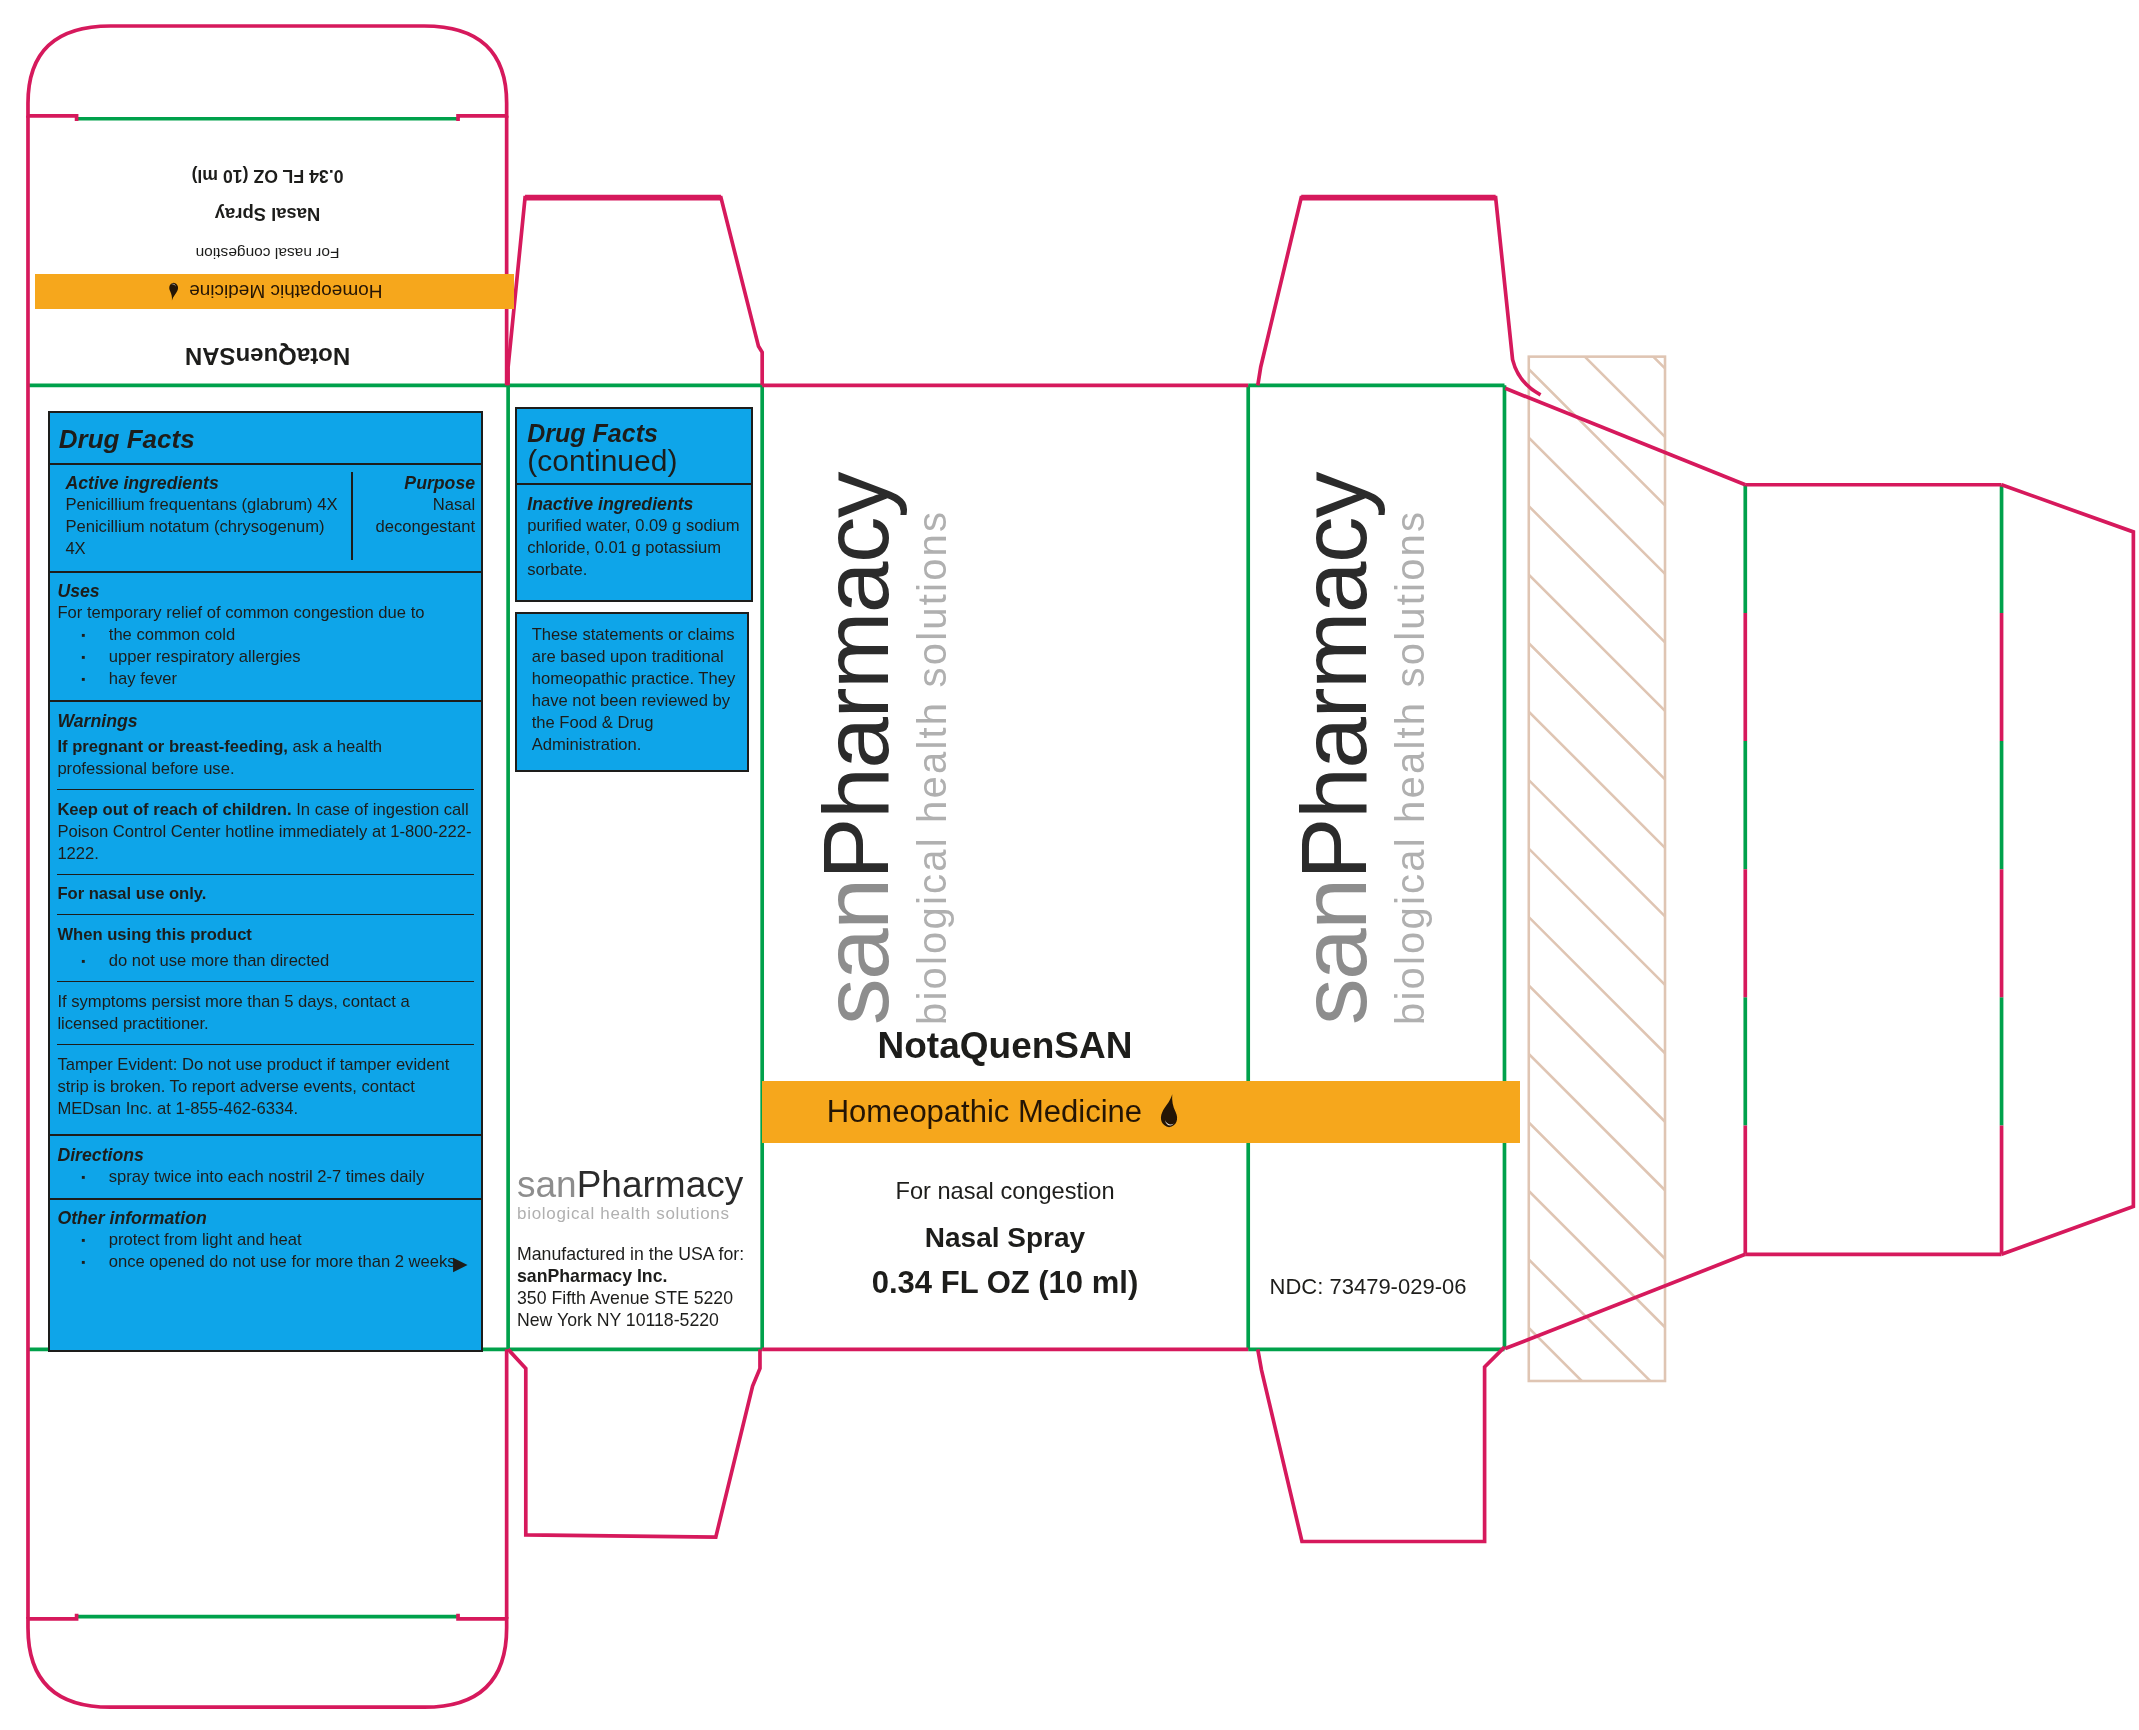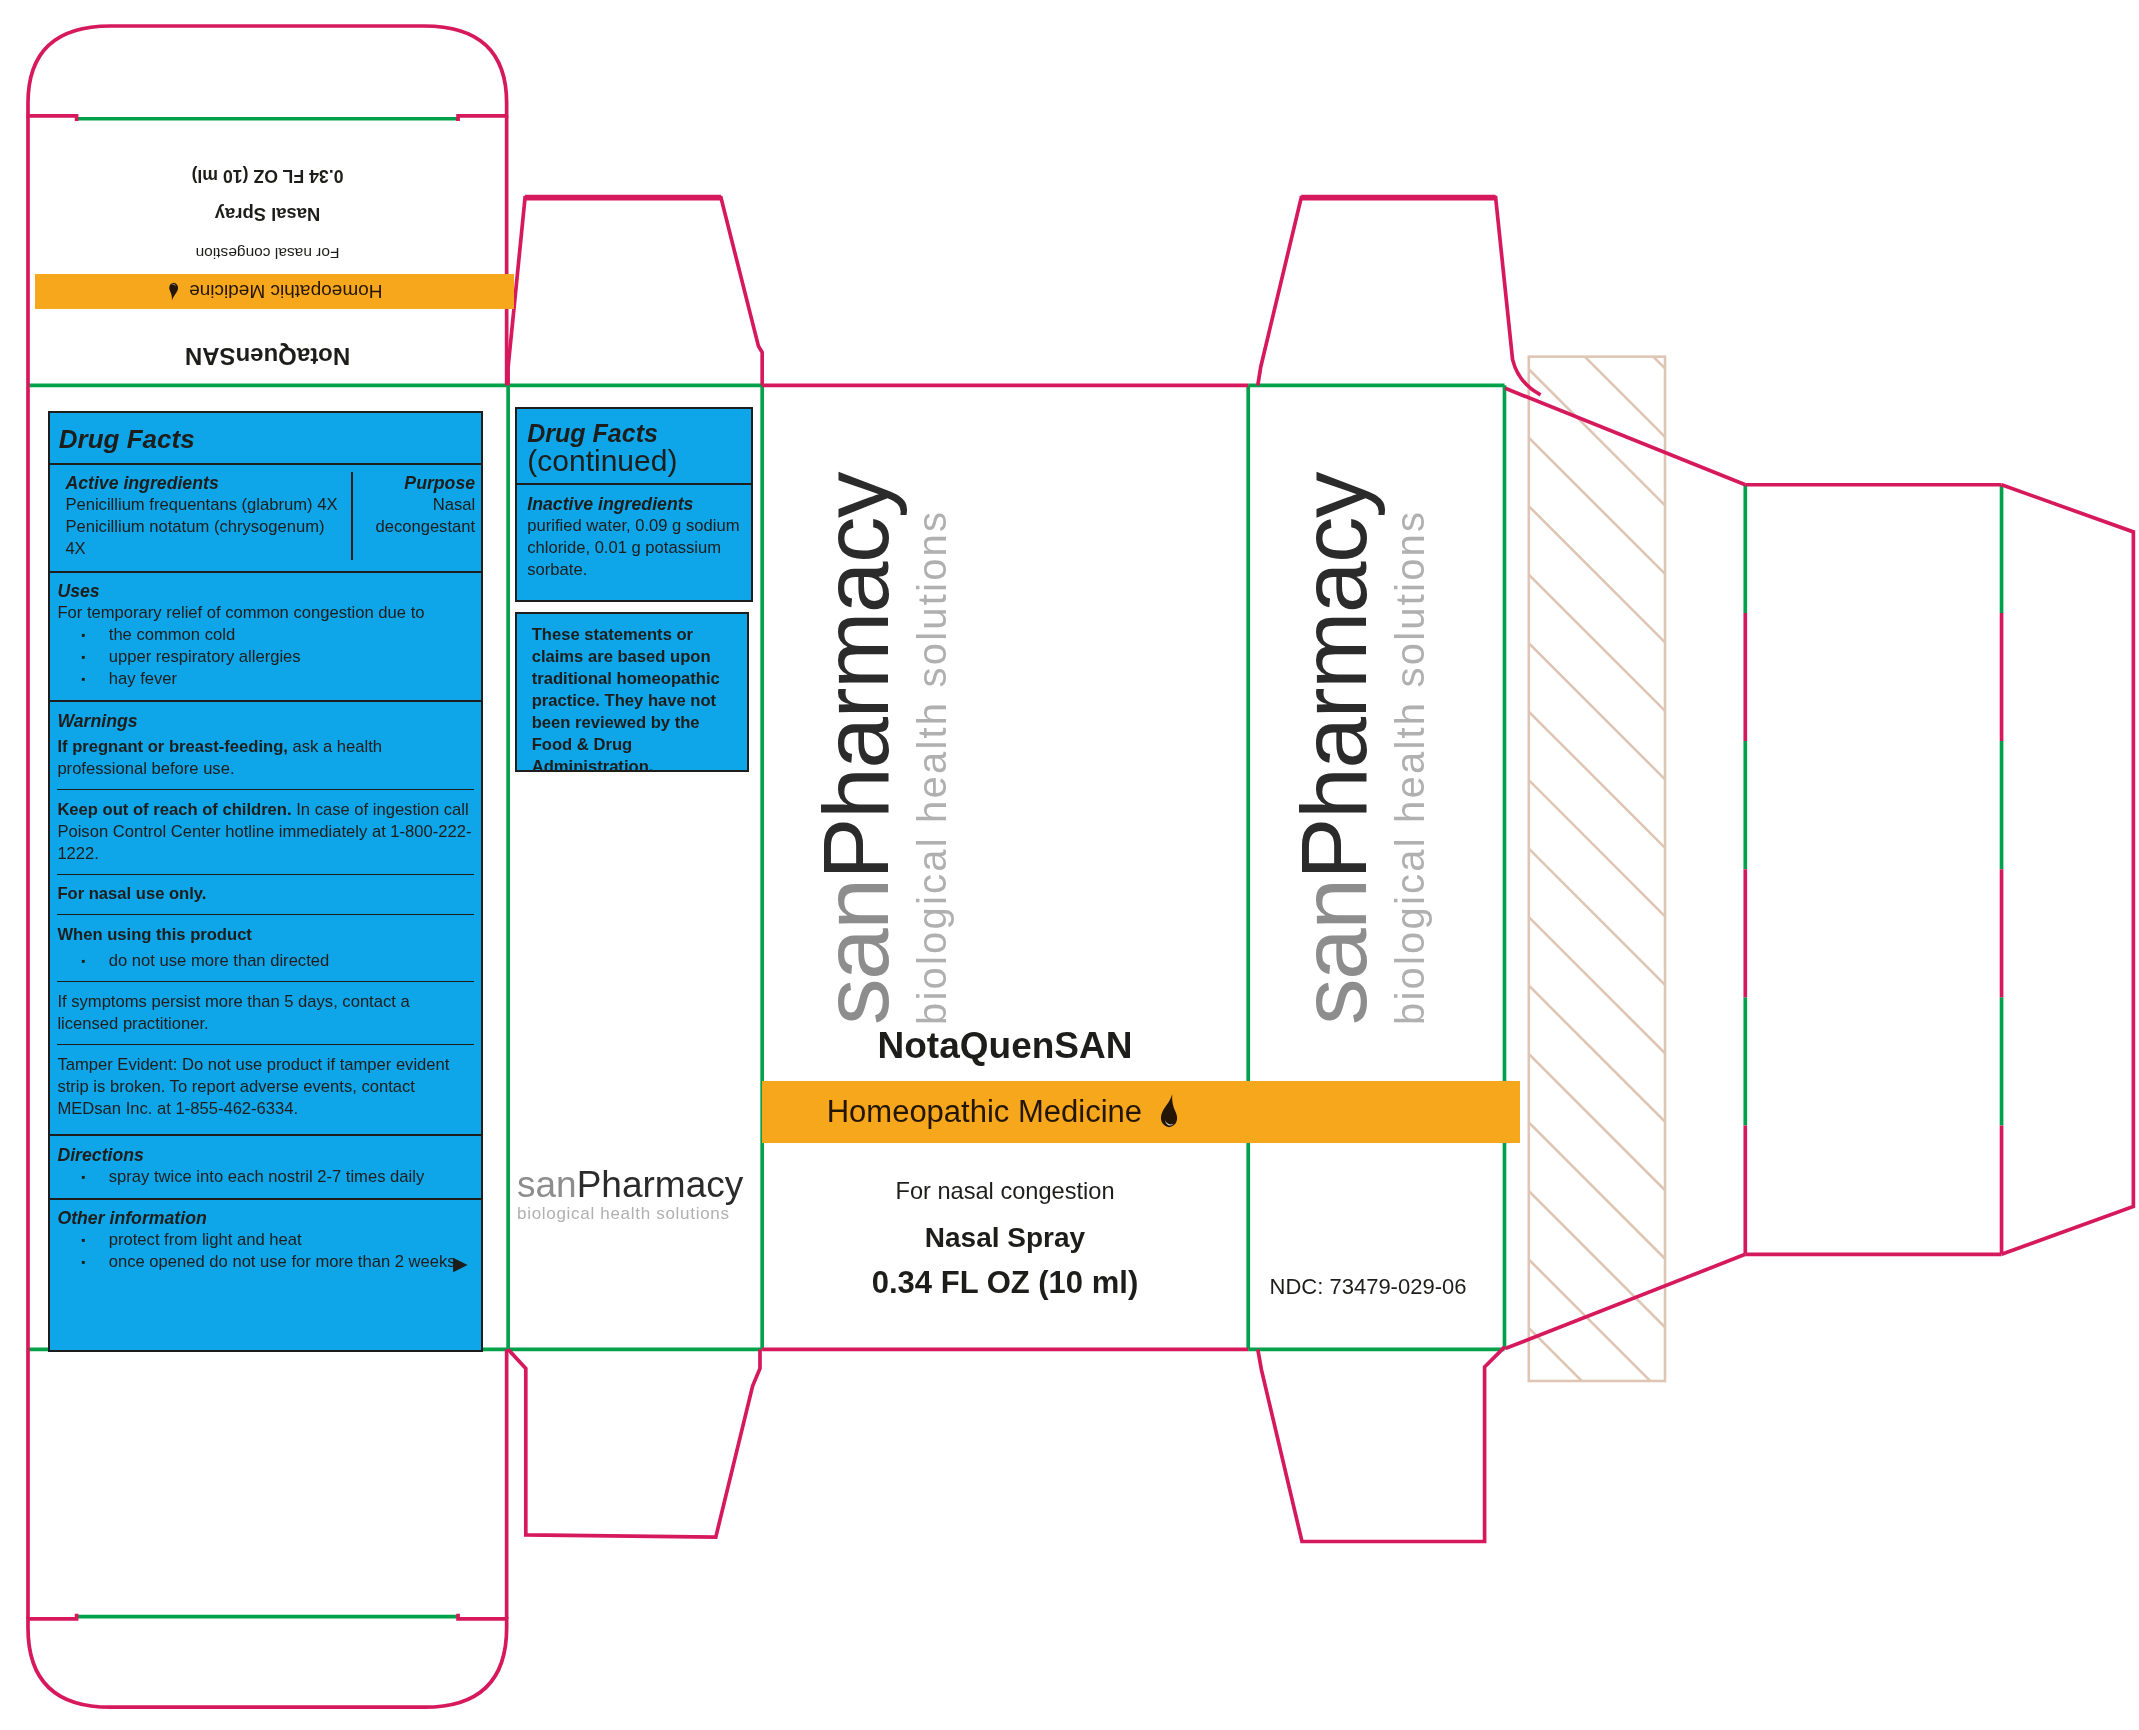--- a/index.html
+++ b/index.html
@@ -41,21 +41,21 @@
   .df-sec hr{border:none;border-top:1.5px solid #1d1d1b;margin:8.8px 0;}
   .bul{display:flex;padding-left:23.6px;gap:23.6px;}
   .bul .b{font-size:11.8px;line-height:22px;}
   .oi{position:relative;}
   .oi .arrow{position:absolute;right:13.3px;bottom:8.8px;font-size:19px;}
 
   .df2a{left:515px;top:407px;width:234px;height:191px;}
   .df2a .df-title{font-size:25px;line-height:28px;padding:10.3px 10.3px 0 10.3px;}
   .df2a .cont{font-style:normal;font-weight:normal;font-size:30px;line-height:28px;padding:0 10.3px 7.4px 10.3px;}
   .df2a .body{border-top:2.2px solid #1d1d1b;padding:8.8px 10.3px;}
-  .df2b{left:515px;top:612px;width:234px;height:160px;padding:10.3px 7.4px 7.4px 14.7px;box-sizing:border-box;font-weight:bold;}
+  .df2b{left:515px;top:612px;width:234px;height:160px;padding:10.3px 7.4px 7.4px 14.7px;box-sizing:border-box;}
 
   
   .logo-line{white-space:nowrap;font-size:37px;line-height:38px;}
   .logo-san{color:#8d8d8d;}
   .logo-pharm{color:#2b2b2b;}
   .logo-tag{color:#b0b0b0;font-size:17px;letter-spacing:0.7px;white-space:nowrap;}
   .mfg-block{position:absolute;left:517px;top:1166px;width:243px;z-index:2;}
   .mfg{margin-top:19px;font-size:17.7px;line-height:22px;}
   .vlogo{position:absolute;transform:rotate(-90deg);transform-origin:0 0;z-index:2;}
   .vlogo .logo-line{font-size:93px;line-height:94px;letter-spacing:-1.5px;}
@@ -230,20 +230,26 @@
     </div>
   </div>
 
   <div class="df-box df2b">
     <div>These statements or claims are based upon traditional homeopathic practice. They have not been reviewed by the Food &amp; Drug Administration.</div>
   </div>
 
   <div class="mfg-block">
     <div class="logo-line"><span class="logo-san">san</span><span class="logo-pharm">Pharmacy</span></div>
     <div class="logo-tag">biological health solutions</div>
+    <div class="mfg">
+      <div>Manufactured in the USA for:</div>
+      <div style="font-weight:bold">sanPharmacy Inc.</div>
+      <div>350 Fifth Avenue STE 5220</div>
+      <div>New York NY 10118-5220</div>
+    </div>
   </div>
 
   <div class="vlogo" style="left:809px;top:1025px;">
     <div class="logo-line"><span class="logo-san">san</span><span class="logo-pharm">Pharmacy</span></div>
     <div class="logo-tag">biological health solutions</div>
   </div>
 
   <div class="c3text mp-name">NotaQuenSAN</div>
 
   <div class="band-main">

